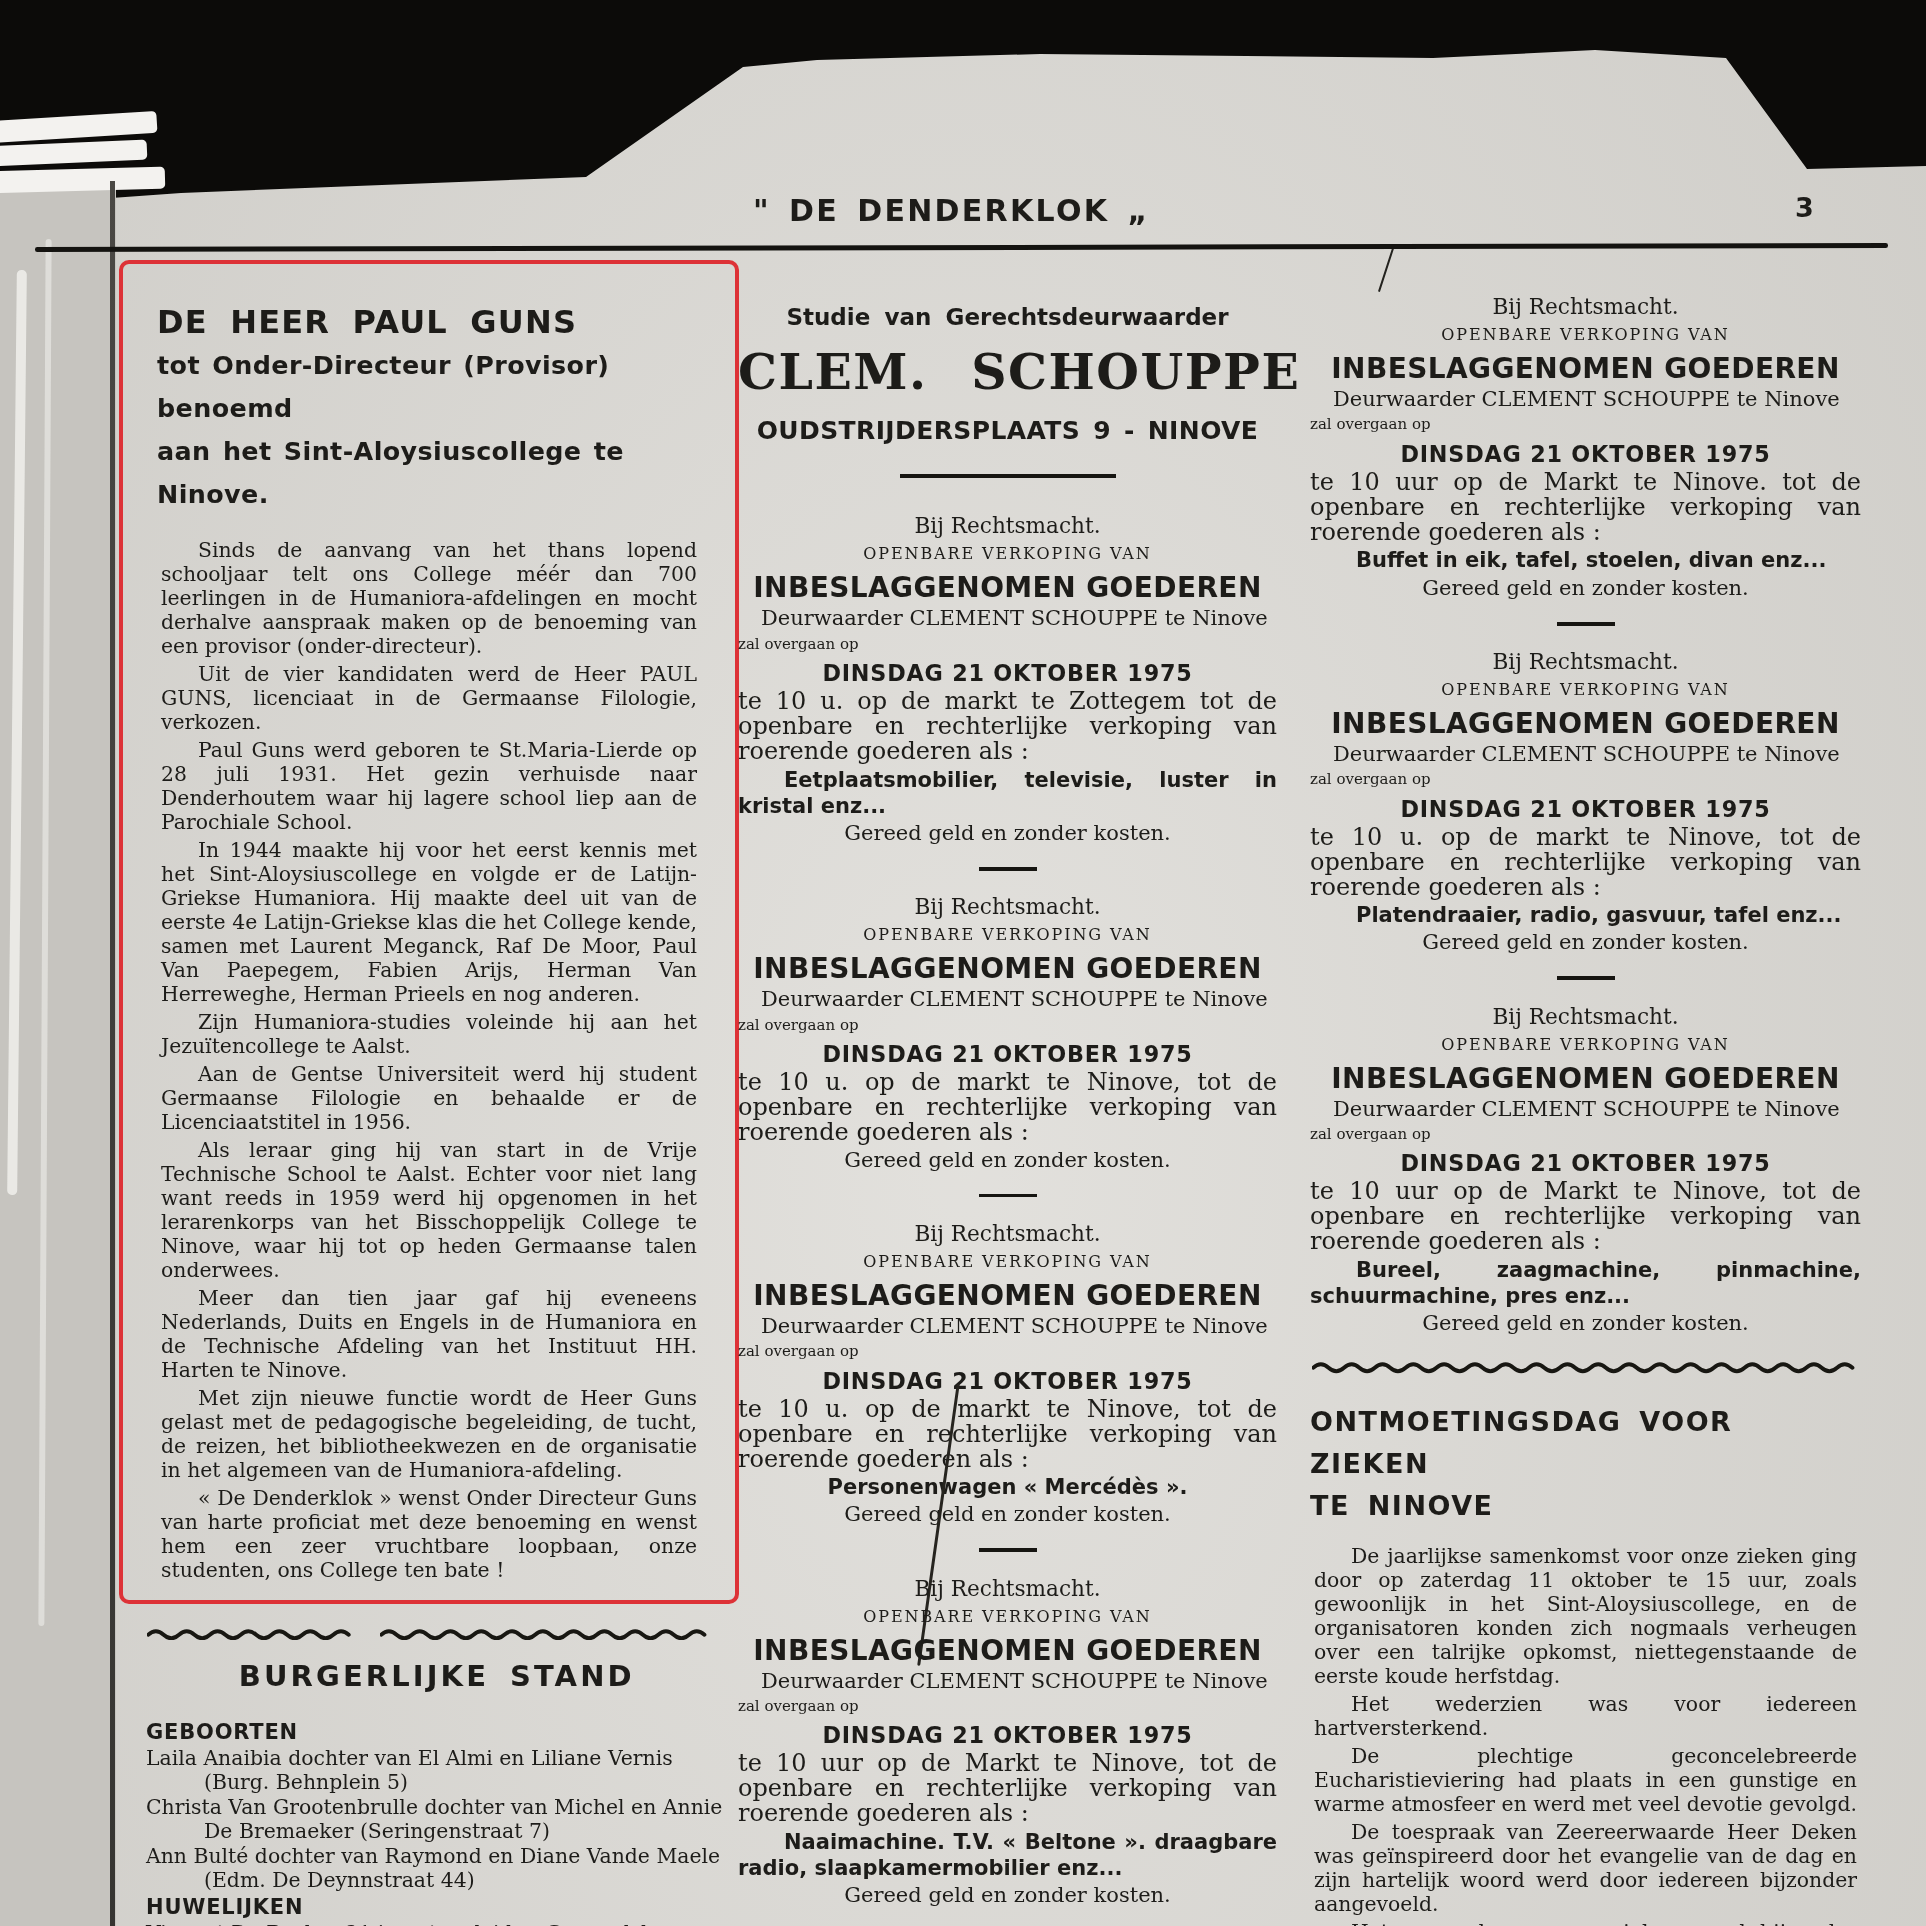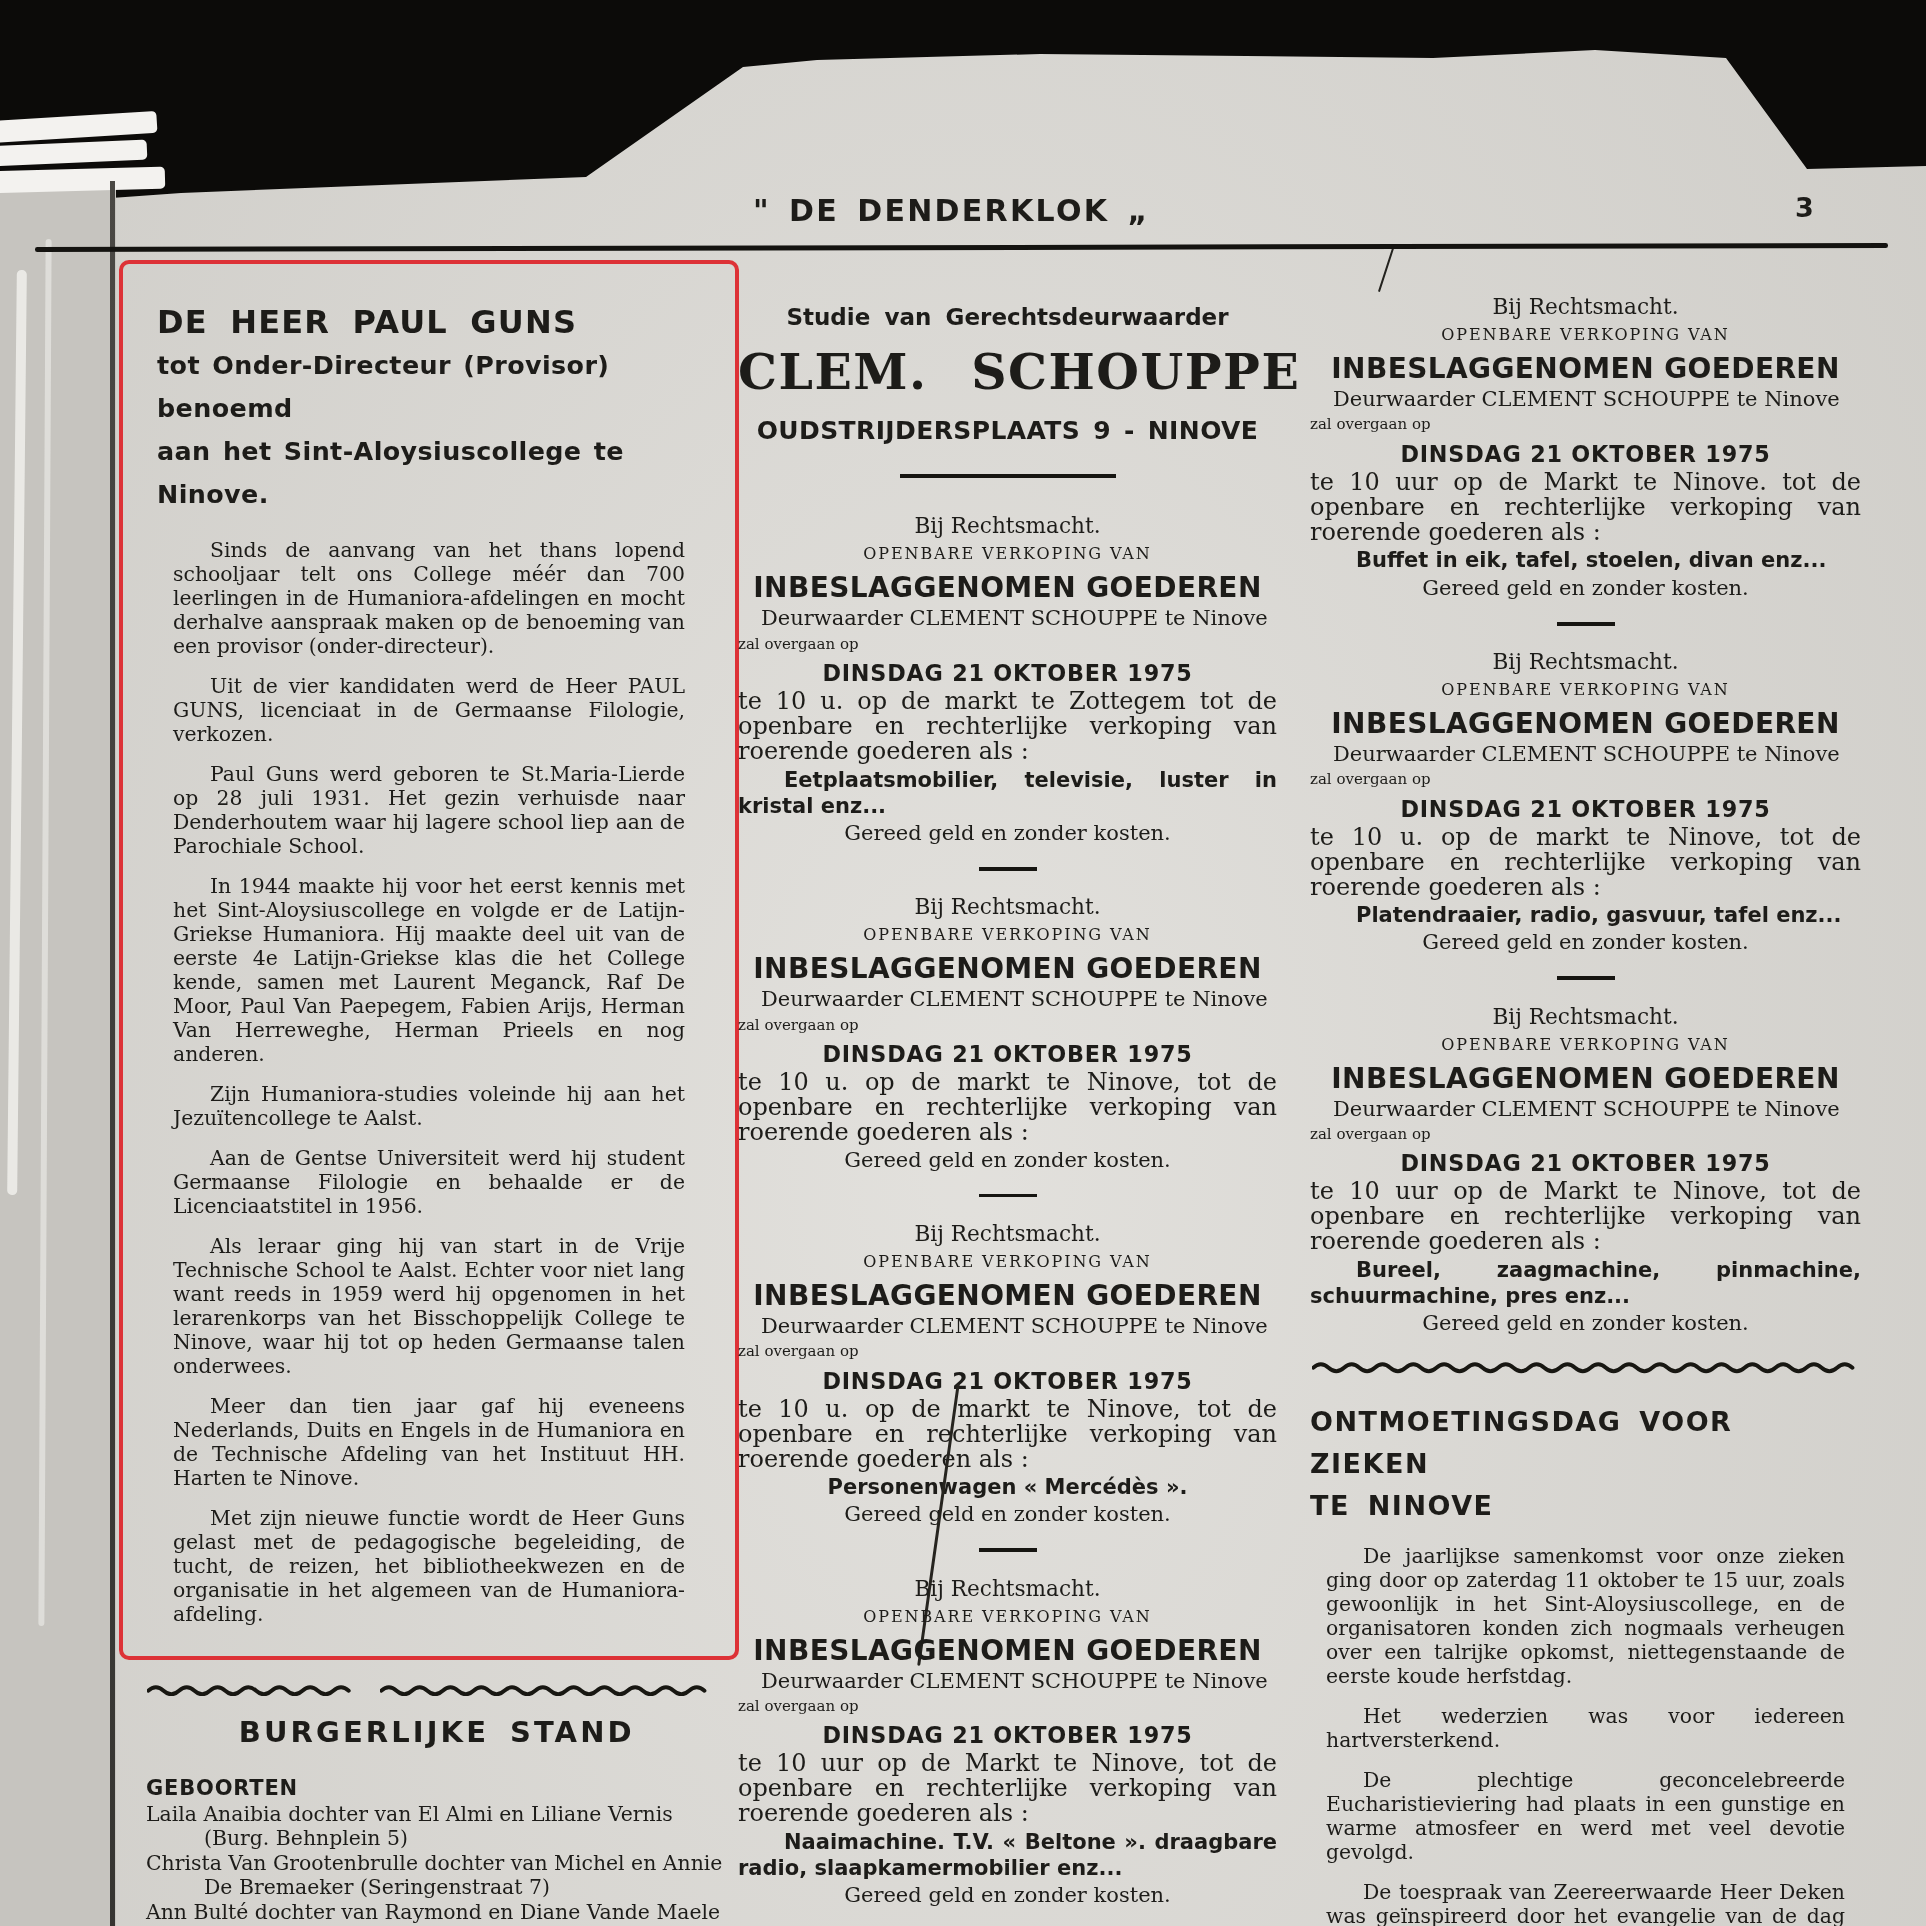--- a/index.html
+++ b/index.html
@@ -39,21 +39,21 @@
   .col{position:absolute;}
   .col-left{left:119px;top:260px;width:620px;}
   .col-mid{left:738px;top:304px;width:539px;}
   .col-right{left:1310px;top:293px;width:551px;}
   
   .red-box{border:4.2px solid var(--red);border-radius:10px;padding:37px 34px 14px 34px;}
   .art-title{font-family:"DejaVu Sans",sans-serif;font-weight:bold;line-height:43px;}
   .art-title .t1{font-size:32px;letter-spacing:1.2px;word-spacing:10px;}
   .art-title .t2,.art-title .t3{font-size:25.4px;letter-spacing:0.4px;word-spacing:3.1px;}
   .art-body{margin-top:21.6px;}
-  .art-body p, .meet-body p{font-size:20.4px;line-height:24px;text-align:justify;text-indent:37px;margin:16px;}
+  .art-body p, .meet-body p{font-size:20.4px;line-height:24px;text-align:justify;text-indent:37px;margin:4px;}
   
   .wavy-row{display:flex;justify-content:center;gap:17px;margin:25px 0 0 0;}
   svg.wavy{display:block;}
   
   .cr{margin-top:19px;padding:0 11.6px 0 27px;}
   .cr-heading{font-family:"DejaVu Sans",sans-serif;font-weight:bold;font-size:29px;letter-spacing:3.1px;word-spacing:7.7px;text-align:center;margin:17.7px 0 27px 0;}
   .cr-label{font-family:"DejaVu Sans",sans-serif;font-weight:bold;font-size:21px;letter-spacing:0.8px;margin:3.1px 0 2.3px 0;}
   .cr-entry{font-size:20.4px;line-height:24px;padding-left:58px;text-indent:-58px;margin:0.8px 0;}
   
   .bf-studio{font-family:"DejaVu Sans",sans-serif;font-weight:bold;font-size:23px;text-align:center;word-spacing:6.2px;}
@@ -112,20 +112,21 @@
 
       <p>Sinds de aanvang van het thans lopend schooljaar telt ons College méér dan 700 leerlingen in de Humaniora-afdelingen en mocht derhalve aanspraak maken op de benoeming van een provisor (onder-directeur).</p>
           <p>Uit de vier kandidaten werd de Heer PAUL GUNS, licenciaat in de Germaanse Filologie, verkozen.</p>
           <p>Paul Guns werd geboren te St.Maria-Lierde op 28 juli 1931. Het gezin verhuisde naar Denderhoutem waar hij lagere school liep aan de Parochiale School.</p>
           <p>In 1944 maakte hij voor het eerst kennis met het Sint-Aloysiuscollege en volgde er de Latijn-Griekse Humaniora. Hij maakte deel uit van de eerste 4e Latijn-Griekse klas die het College kende, samen met Laurent Meganck, Raf De Moor, Paul Van Paepegem, Fabien Arijs, Herman Van Herreweghe, Herman Prieels en nog anderen.</p>
           <p>Zijn Humaniora-studies voleinde hij aan het Jezuïtencollege te Aalst.</p>
           <p>Aan de Gentse Universiteit werd hij student Germaanse Filologie en behaalde er de Licenciaatstitel in 1956.</p>
           <p>Als leraar ging hij van start in de Vrije Technische School te Aalst. Echter voor niet lang want reeds in 1959 werd hij opgenomen in het lerarenkorps van het Bisschoppelijk College te Ninove, waar hij tot op heden Germaanse talen onderwees.</p>
           <p>Meer dan tien jaar gaf hij eveneens Nederlands, Duits en Engels in de Humaniora en de Technische Afdeling van het Instituut HH. Harten te Ninove.</p>
           <p>Met zijn nieuwe functie wordt de Heer Guns gelast met de pedagogische begeleiding, de tucht, de reizen, het bibliotheekwezen en de organisatie in het algemeen van de Humaniora-afdeling.</p>
+          <p>« De Denderklok » wenst Onder Directeur Guns van harte proficiat met deze benoeming en wenst hem een zeer vruchtbare loopbaan, onze studenten, ons College ten bate !</p>
         </div>
     </div>
 
     <div class="wavy-row">
       <svg class="wavy" width="216" height="11.6" viewBox="0 0 560 30">
           <path d="M3 15 q20 -18 40 0 q20 18 40 0 q20 -18 40 0 q20 18 40 0 q20 -18 40 0 q20 18 40 0 q20 -18 40 0 q20 18 40 0 q20 -18 40 0 q20 18 40 0 q20 -18 40 0 q20 18 40 0 q20 -18 40 0" fill="none" stroke="#181712" stroke-width="10" stroke-linecap="round"></path>
         </svg>
       <svg class="wavy" width="331" height="11.6" viewBox="0 0 860 30">
           <path d="M3 15 q20 -18 40 0 q20 18 40 0 q20 -18 40 0 q20 18 40 0 q20 -18 40 0 q20 18 40 0 q20 -18 40 0 q20 18 40 0 q20 -18 40 0 q20 18 40 0 q20 -18 40 0 q20 18 40 0 q20 -18 40 0 q20 18 40 0 q20 -18 40 0 q20 18 40 0 q20 -18 40 0 q20 18 40 0 q20 -18 40 0 q20 18 40 0 q20 -18 40 0" fill="none" stroke="#181712" stroke-width="10" stroke-linecap="round"></path>
         </svg>

